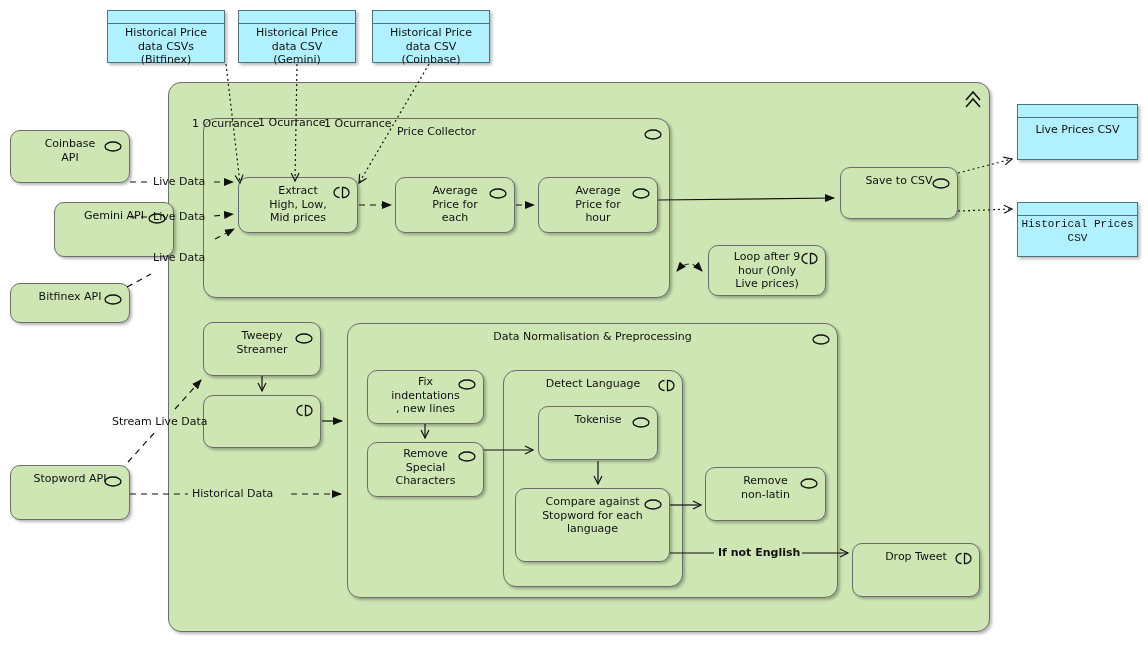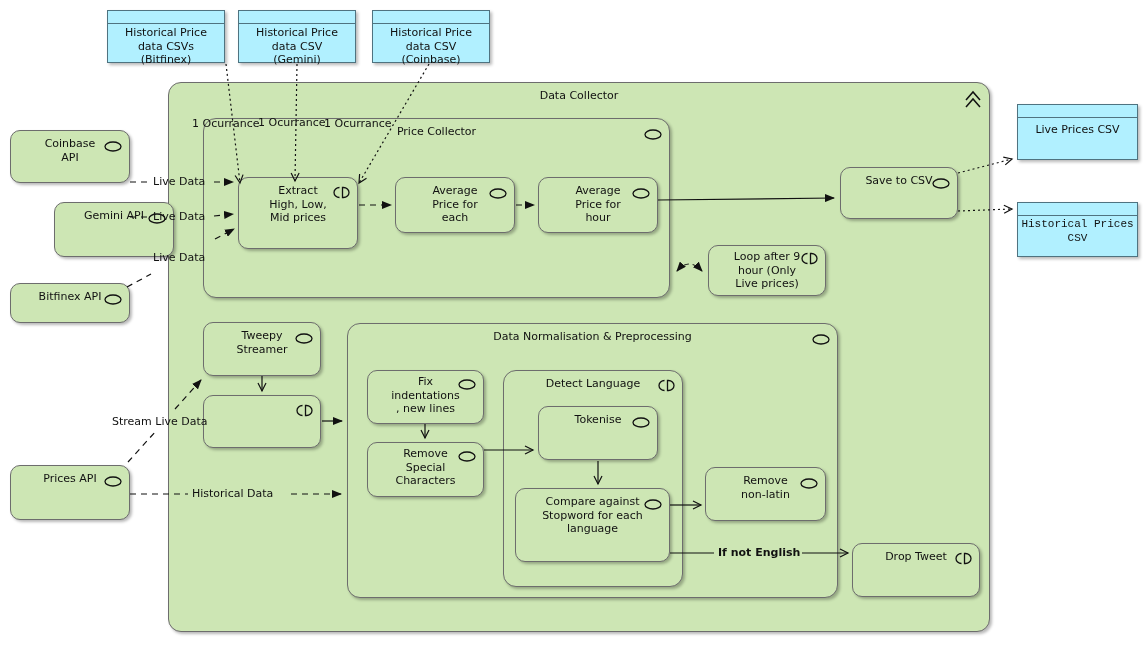--- a/index.html
+++ b/index.html
@@ -18,21 +18,20 @@
   .artifact-label{text-align:center;font-size:11px;line-height:13.5px;white-space:pre-line;padding-top:2px;}
   .edge-label{position:absolute;font-size:11px;line-height:13px;white-space:nowrap;}
   svg.edges{position:absolute;left:0;top:0;pointer-events:none;}
 </style>
 </head>
 <body>
 
 <div class="canvas">
 
   <div class="group" style="left:168px;top:82px;width:822px;height:550px;">
-    <div class="label">Data Collector</div>
     <span class="icon">
       <svg width="18" height="21" viewBox="0 0 18 21">
           <path d="M2,11 L9,3 L16,11" fill="none" stroke="#111" stroke-width="1.5"></path>
           <path d="M2,18 L9,10 L16,18" fill="none" stroke="#111" stroke-width="1.5"></path>
         </svg>
     </span>
   </div>
 
   <div class="group" style="left:203px;top:118px;width:467px;height:180px;">
     <div class="label">Price Collector</div>
@@ -75,27 +74,27 @@
           <ellipse cx="9" cy="5.5" rx="8" ry="4.5" fill="none" stroke="#111" stroke-width="1.3"></ellipse>
         </svg></span>
   </div>
   <div class="node" style="left:10px;top:283px;width:120px;height:40px;">
     <div class="label">Bitfinex API</div>
     <span class="icon"><svg width="18" height="11">
           <ellipse cx="9" cy="5.5" rx="8" ry="4.5" fill="none" stroke="#111" stroke-width="1.3"></ellipse>
         </svg></span>
   </div>
   <div class="node" style="left:10px;top:465px;width:120px;height:55px;">
-    <div class="label">Prices API</div>
-    <span class="icon"><svg width="18" height="11">
-          <ellipse cx="9" cy="5.5" rx="8" ry="4.5" fill="none" stroke="#111" stroke-width="1.3"></ellipse>
-        </svg></span>
-  </div>
-
-  <div class="node" style="left:238px;top:177px;width:120px;height:72px;">
+    <div class="label">Stopword API</div>
+    <span class="icon"><svg width="18" height="11">
+          <ellipse cx="9" cy="5.5" rx="8" ry="4.5" fill="none" stroke="#111" stroke-width="1.3"></ellipse>
+        </svg></span>
+  </div>
+
+  <div class="node" style="left:238px;top:177px;width:120px;height:56px;">
     <div class="label">Extract
 High, Low,
 Mid prices</div>
     <span class="icon"><svg width="17" height="13">
           <path d="M6.5,1.5 A5.5,5 0 0 0 6.5,11.5" fill="none" stroke="#111" stroke-width="1.3"></path>
           <path d="M9.5,1.5 L10.5,1.5 A5.5,5 0 0 1 10.5,11.5 L9.5,11.5 Z" fill="none" stroke="#111" stroke-width="1.3"></path>
         </svg></span>
   </div>
   <div class="node" style="left:395px;top:177px;width:120px;height:56px;">
     <div class="label">Average

